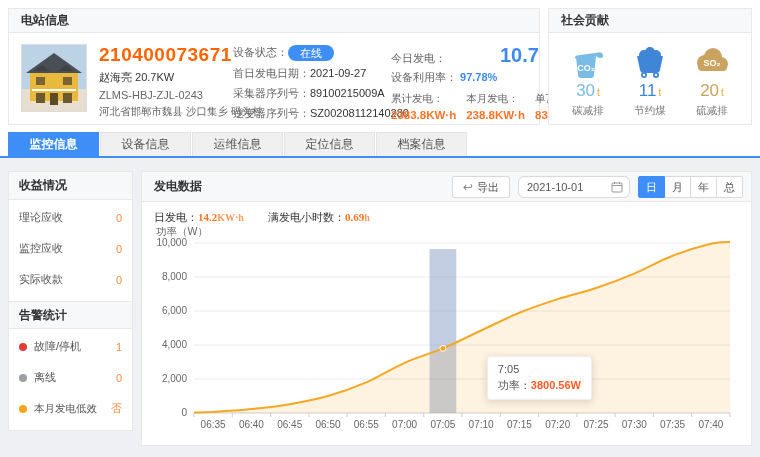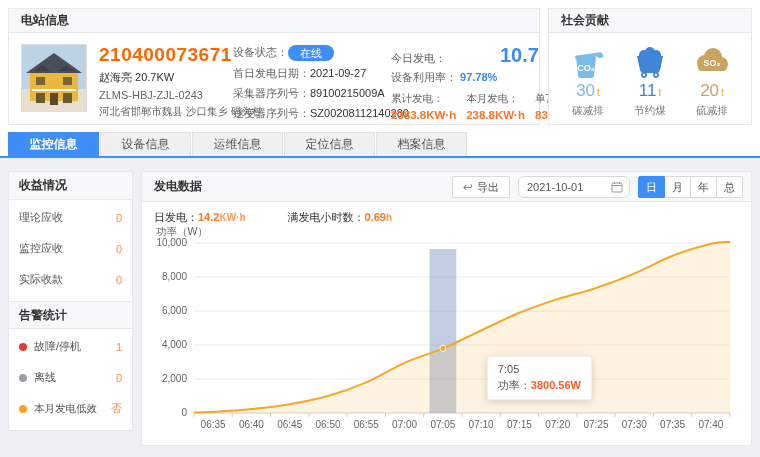--- a/index.html
+++ b/index.html
@@ -86,21 +86,21 @@
   .date-box .cal { margin-left:auto; display:flex; }
   .seg { display:flex; }
   .seg-btn {
     height:22px; line-height:20px; min-width:25px; text-align:center; padding:0 7px;
     border:1px solid #d9d9d9; border-left:none; background:#fff; font-size:11px; color:#555; cursor:pointer;
   }
   .seg-btn:first-child { border-left:1px solid #d9d9d9; border-radius:2px 0 0 2px; }
   .seg-btn:last-child { border-radius:0 2px 2px 0; }
   .seg-btn.active { background:#3e8ef7; border-color:#3e8ef7; color:#fff; }
 
-  .stats-row { display:flex; gap:42px; padding:8px 12px 0 12px; font-size:11px; color:#333; }
+  .stats-row { display:flex; gap:24px; padding:8px 12px 0 12px; font-size:11px; color:#333;font-family:Liberation Serif, serif; }
   .stat b { color:#ff7426; font-weight:bold; }
   .stat .u { color:#ff9a5c; font-size:10px; font-weight:bold; }
 
   .chart-wrap { position:relative; margin:2px 4px 0 6px; }
   .tooltip {
     position:absolute; background:#fff; border:1px solid #eee; border-radius:3px;
     box-shadow:0 2px 8px rgba(0,0,0,.15); padding:6px 10px; font-size:11px; color:#555;
     white-space:nowrap; pointer-events:none;margin-left:32px;
   }
   .tooltip .tv { color:#ff5b26; font-weight:bold; }

